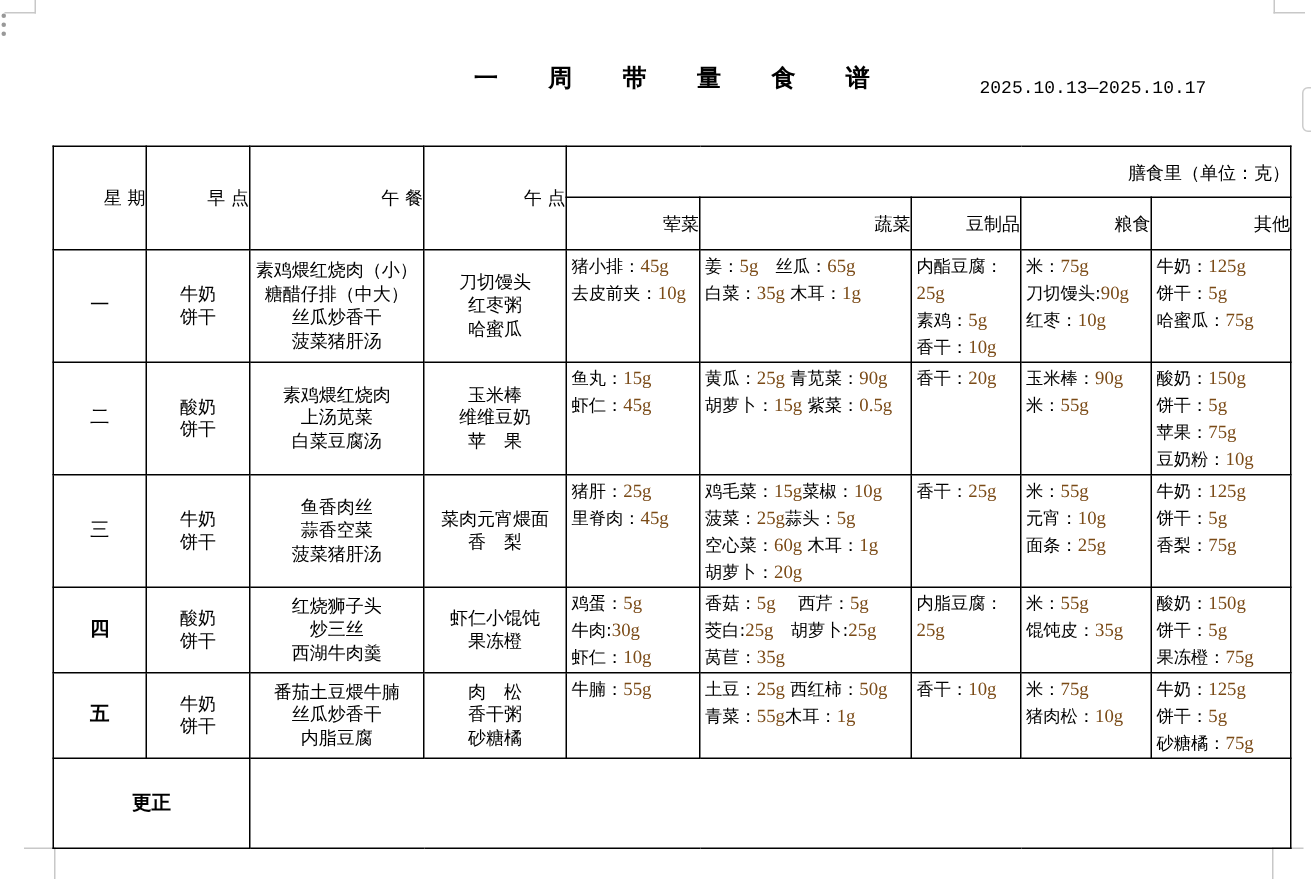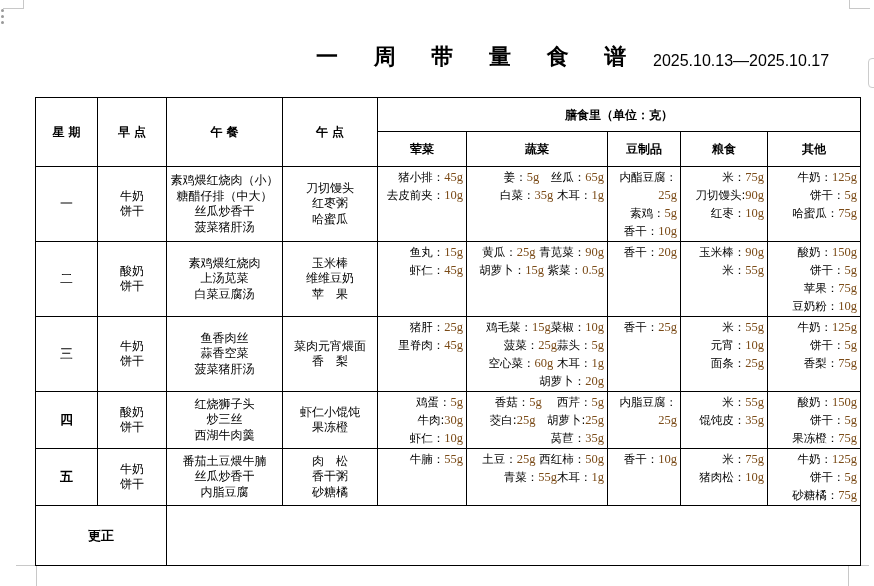--- a/index.html
+++ b/index.html
@@ -5,28 +5,28 @@
   html,body{margin:0;padding:0;background:#ffffff;}
   body{width:874px;height:586px;position:relative;overflow:hidden;font-family:"DejaVu Sans",sans-serif;color:#000;}
   .corner{position:absolute;border-color:#c8c8c8;border-style:solid;width:20px;height:20px;}
   .c-tl{left:3px;top:-12px;border-width:0 1px 1px 0;}
   .c-tr{right:4px;top:-12px;border-width:0 0 1px 1px;}
   .c-bl{left:16px;top:565px;border-width:1px 1px 0 0;}
   .c-br{right:5px;top:565px;border-width:1px 0 0 1px;}
   .handle{position:absolute;left:1px;top:9px;width:8px;height:22px;}
   .handle span{display:block;width:3px;height:3px;background:#999;border-radius:50%;margin:0 0 3px 0;}
   .sidetab{position:absolute;right:-6px;top:58px;width:10px;height:28px;border:1px solid #ccc;border-radius:4px;}
-  .title{position:absolute;left:316px;top:42px;font-size:22px;font-weight:bold;letter-spacing:14px;font-family:"DejaVu Serif",serif;}
-  .daterange{position:absolute;left:653px;top:52px;font-size:16px;font-family:Liberation Sans, sans-serif;text-align:right;}
+  .title{position:absolute;left:316px;top:42px;font-size:16px;font-weight:bold;letter-spacing:14px;font-family:"DejaVu Serif",serif;}
+  .daterange{position:absolute;left:653px;top:52px;font-size:12px;font-family:Liberation Mono, monospace;text-align:right;}
   table{position:absolute;left:35px;top:97px;border-collapse:collapse;table-layout:fixed;}
   td,th{border:1px solid #000;padding:0;font-size:12px;line-height:18px;vertical-align:middle;}
-  th{font-weight:bold;text-align:center;}
+  th{font-weight:normal;text-align:right;}
   .menu{text-align:center;}
   .menu div{line-height:15.5px;}
-  .qty{vertical-align:top;padding:1px 3px;font-size:11.5px;line-height:18px;white-space:nowrap;overflow:hidden;text-align:right;}
+  .qty{vertical-align:top;padding:1px 3px;font-size:11.5px;line-height:18px;white-space:nowrap;overflow:hidden;}
   .qty .v{color:#7a4a16;font-family:"Liberation Serif",serif;font-size:12.5px;}
   .day{font-weight:bold;text-align:center;font-size:13px;}
   .day-light{font-weight:normal;}
 </style>
 </head>
 <body>
 
 <div class="corner c-tl"></div>
 <div class="corner c-tr"></div>
 <div class="corner c-bl"></div>

